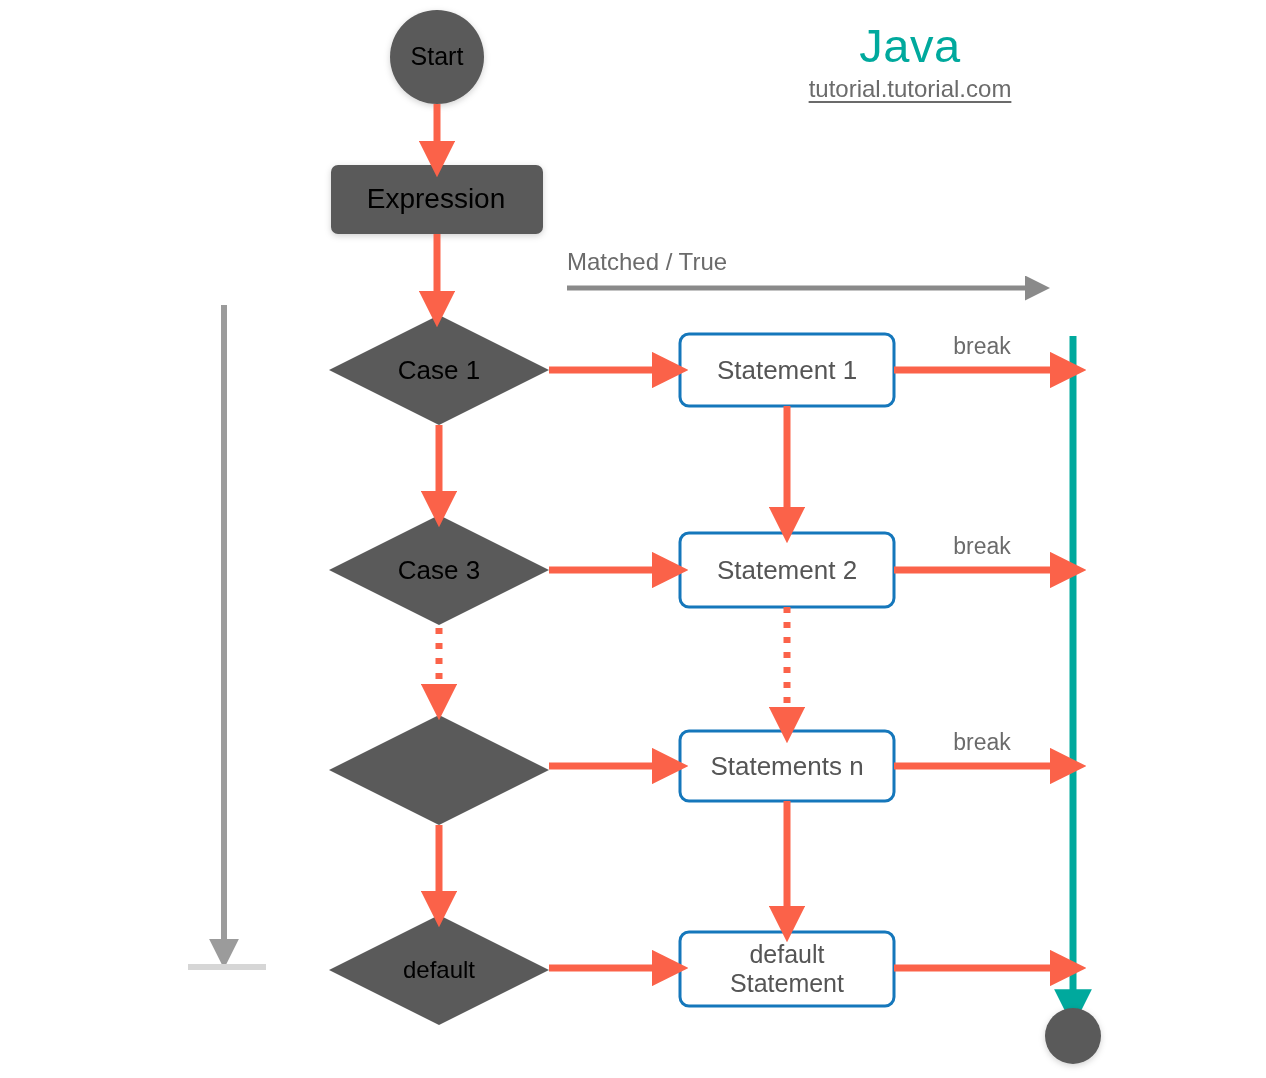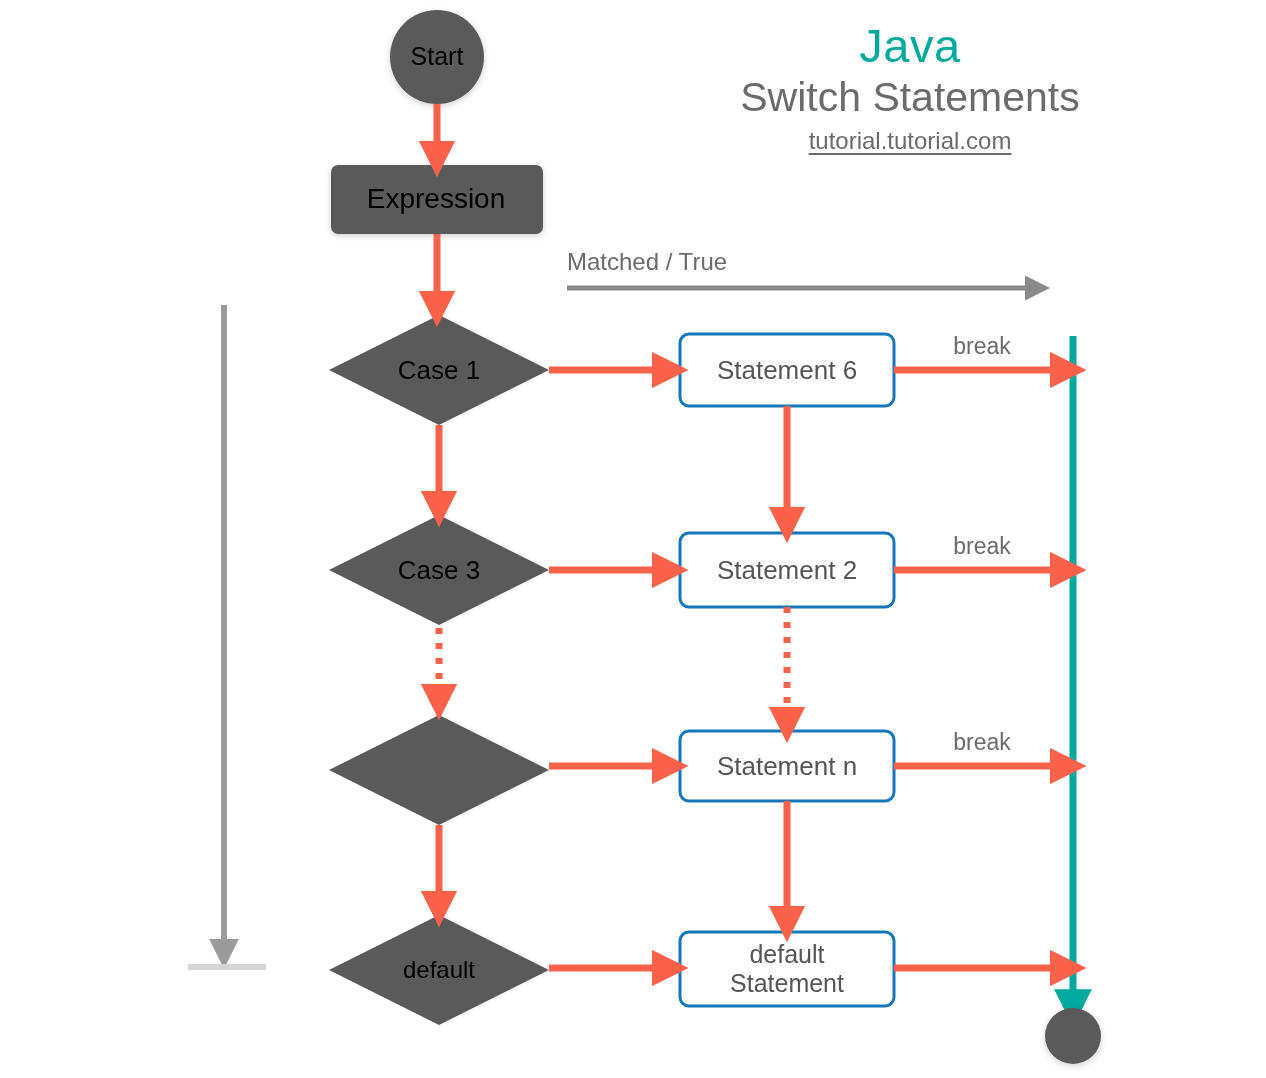--- a/index.html
+++ b/index.html
@@ -135,40 +135,39 @@
     <line x1="894" y1="968" x2="1066" y2="968" stroke="#fb6249" stroke-width="7" marker-end="url(#ah-red)"></line>
 
     <line x1="224" y1="305" x2="224" y2="952" stroke="#9b9b9b" stroke-width="6" marker-end="url(#ah-gray)"></line>
     <line x1="188" y1="967" x2="266" y2="967" stroke="#d6d6d6" stroke-width="6"></line>
 
     <line x1="567" y1="288" x2="1036" y2="288" stroke="#8a8a8a" stroke-width="5" marker-end="url(#ah-gray2)"></line>
   </svg>
 
   <div class="title-block">
     <div class="title-java">Java</div>
-    <div class="title-sub">Switch Statements</div>
     <div class="title-url">tutorial.tutorial.com</div>
   </div>
 
   <div class="node-label dark-node-text" style="left:390px; top:35px; width:94px; height:44px; font-size:25px;">Start</div>
 
   <div class="node-label dark-node-text" style="left:330px; top:176px; width:212px; height:46px; font-size:28px;">Expression</div>
 
   <div class="node-label dark-node-text" style="left:349px; top:348px; width:180px; height:44px; font-size:26px;">Case 1</div>
 
   <div class="node-label dark-node-text" style="left:349px; top:548px; width:180px; height:44px; font-size:26px;">Case 3</div>
 
 
   <div class="node-label dark-node-text" style="left:349px; top:949px; width:180px; height:42px; font-size:24px;">default</div>
 
-  <div class="node-label light-node-text" style="left:680px; top:348px; width:214px; height:44px; font-size:26px;">Statement 6</div>
+  <div class="node-label light-node-text" style="left:680px; top:348px; width:214px; height:44px; font-size:26px;">Statement 1</div>
 
   <div class="node-label light-node-text" style="left:680px; top:548px; width:214px; height:44px; font-size:26px;">Statement 2</div>
 
-  <div class="node-label light-node-text" style="left:680px; top:744px; width:214px; height:44px; font-size:26px;">Statement n</div>
+  <div class="node-label light-node-text" style="left:680px; top:744px; width:214px; height:44px; font-size:26px;">Statements n</div>
 
   <div class="node-label light-node-text" style="left:680px; top:936px; width:214px; height:66px; font-size:25px;">default
 Statement</div>
 
 
   <div class="edge-label" style="left:567px; top:246px; width:260px; text-align:left;">Matched / True</div>
 
   <div class="edge-label break-label" style="left:922px; top:332px; width:120px;">break</div>
 
   <div class="edge-label break-label" style="left:922px; top:532px; width:120px;">break</div>

